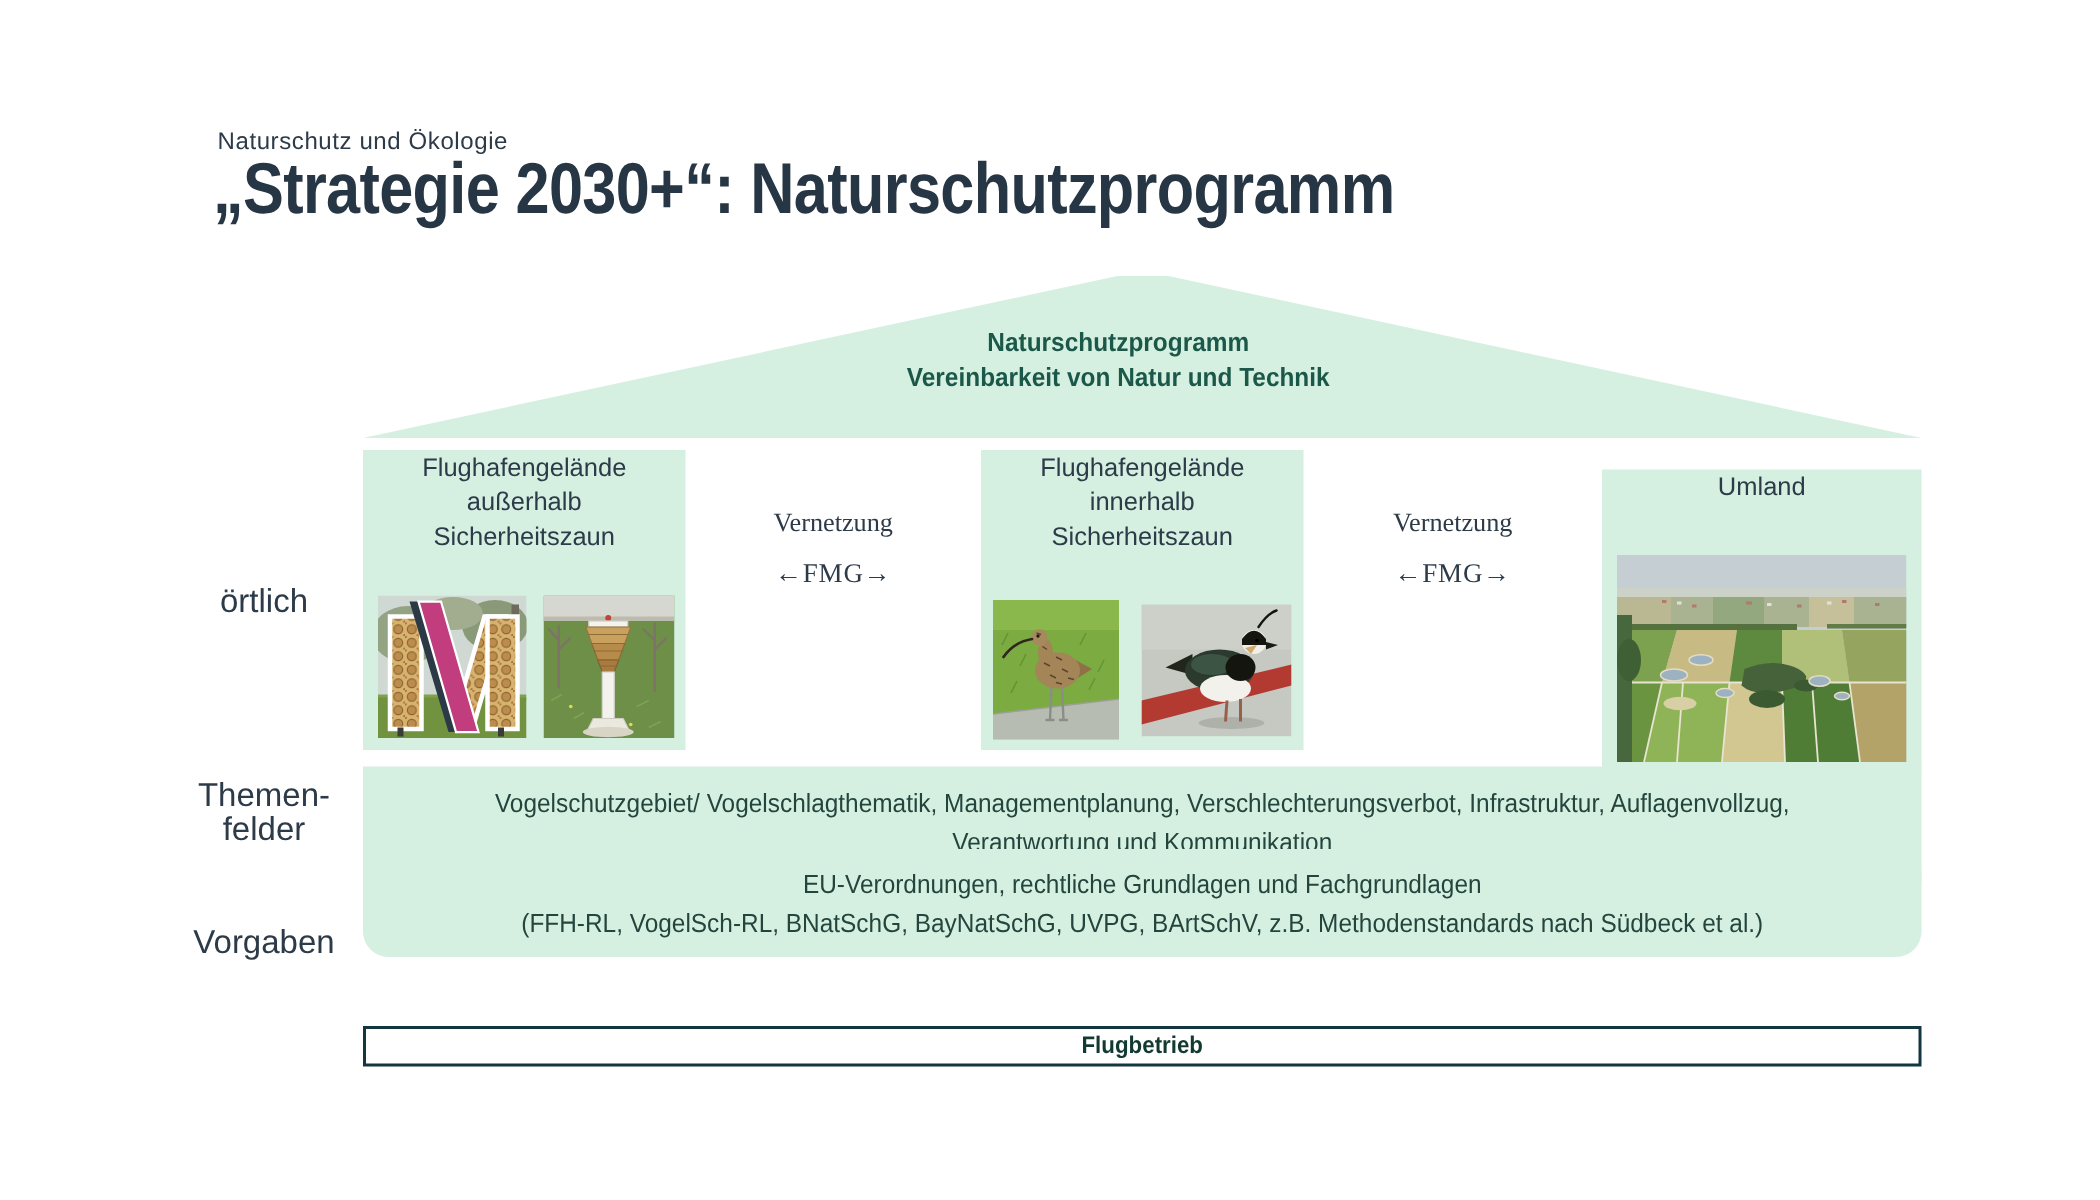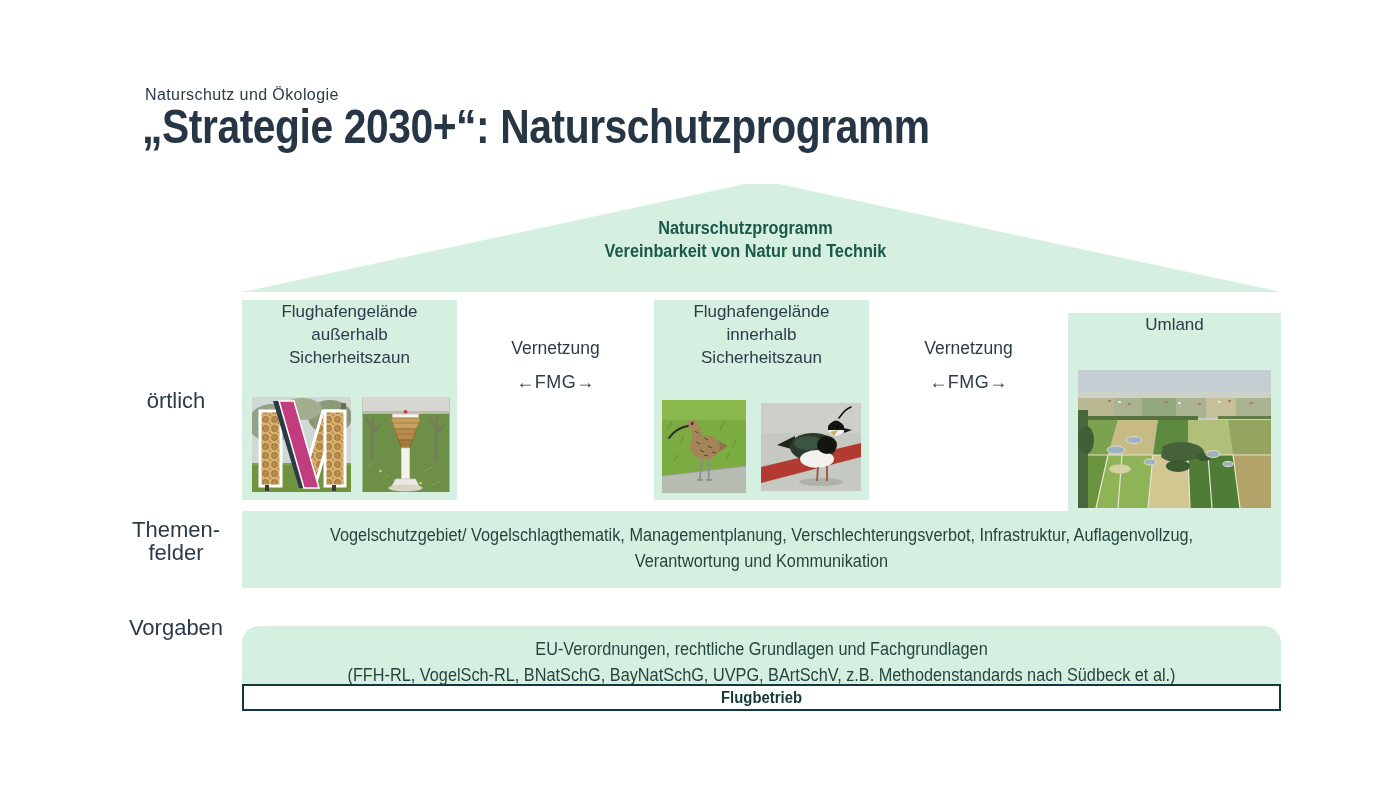--- a/index.html
+++ b/index.html
@@ -20,33 +20,33 @@
     position:absolute;left:226px;top:217px;width:1039px;text-align:center;
     font-weight:bold;font-size:17.5px;line-height:23px;color:#1b584a;
   }
   .cond{transform:scaleX(.93);transform-origin:50% 50%;}
   .gbox{position:absolute;top:300px;height:200px;background:#d5f0e1;}
   .gbox .btitle{text-align:center;font-size:17px;line-height:23px;color:#2d3b49;}
   .box1{left:242px;width:215px;}
   .box2{left:654px;width:215px;}
   .box3{left:1068px;width:213px;margin-top:13px;}
   .photo{position:absolute;display:block;}
-  .connector{position:absolute;top:300px;text-align:center;color:#2d3b49;}
+  .connector{position:absolute;top:300px;text-align:center;color:#2d3b49;font-family:Liberation Serif, serif;}
   .conn1{left:457px;width:197px;}
   .conn2{left:869px;width:199px;}
   .conn-label{margin-top:38px;font-size:17.5px;}
   .conn-arrows{margin-top:13px;font-size:18px;letter-spacing:.5px;}
   .rlabel{position:absolute;left:118px;width:116px;text-align:center;font-size:22px;line-height:23px;color:#2d3b49;}
   .lbl-local{top:389px;}
   .lbl-themes{top:518px;}
   .lbl-req{top:616px;}
   .bar{position:absolute;left:242px;width:1039px;background:#d5f0e1;text-align:center;color:#24453e;}
   .bar-themes{top:511px;height:77px;padding-top:0;}
   .bar-themes .l1{padding-top:11px;}
-  .bar-req{top:626px;height:72px;border-radius:17px;}
+  .bar-req{top:566px;height:72px;border-radius:17px;}
   .bar-req .l1{padding-top:10px;}
   .bar .line{font-size:17.5px;line-height:26px;}
   .bar-flight{
     position:absolute;left:242px;top:684px;width:1039px;height:27px;box-sizing:border-box;
     background:#fff;border:2px solid #123741;text-align:center;
   }
   .bar-flight .line{font-size:16px;line-height:23px;font-weight:bold;color:#123a33;}
 </style>
 </head>
 <body>

